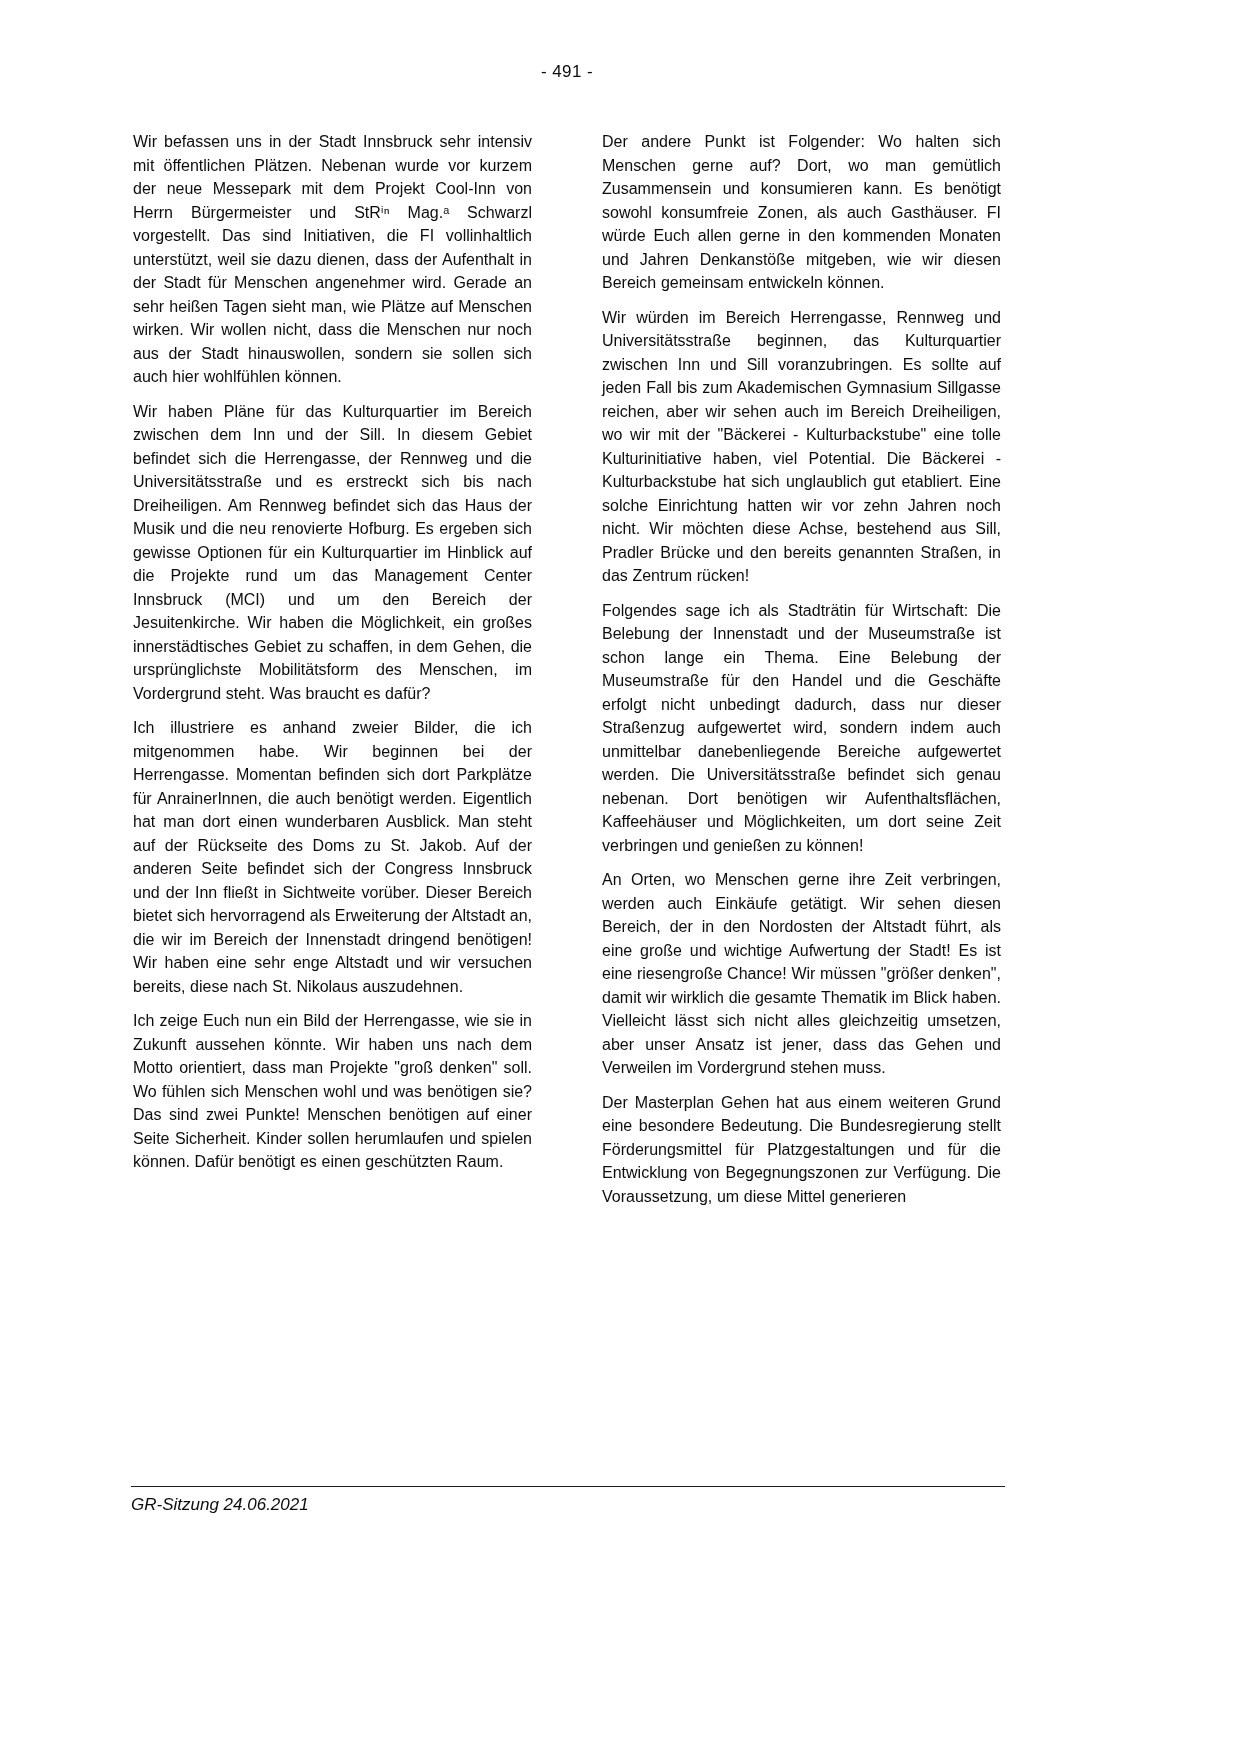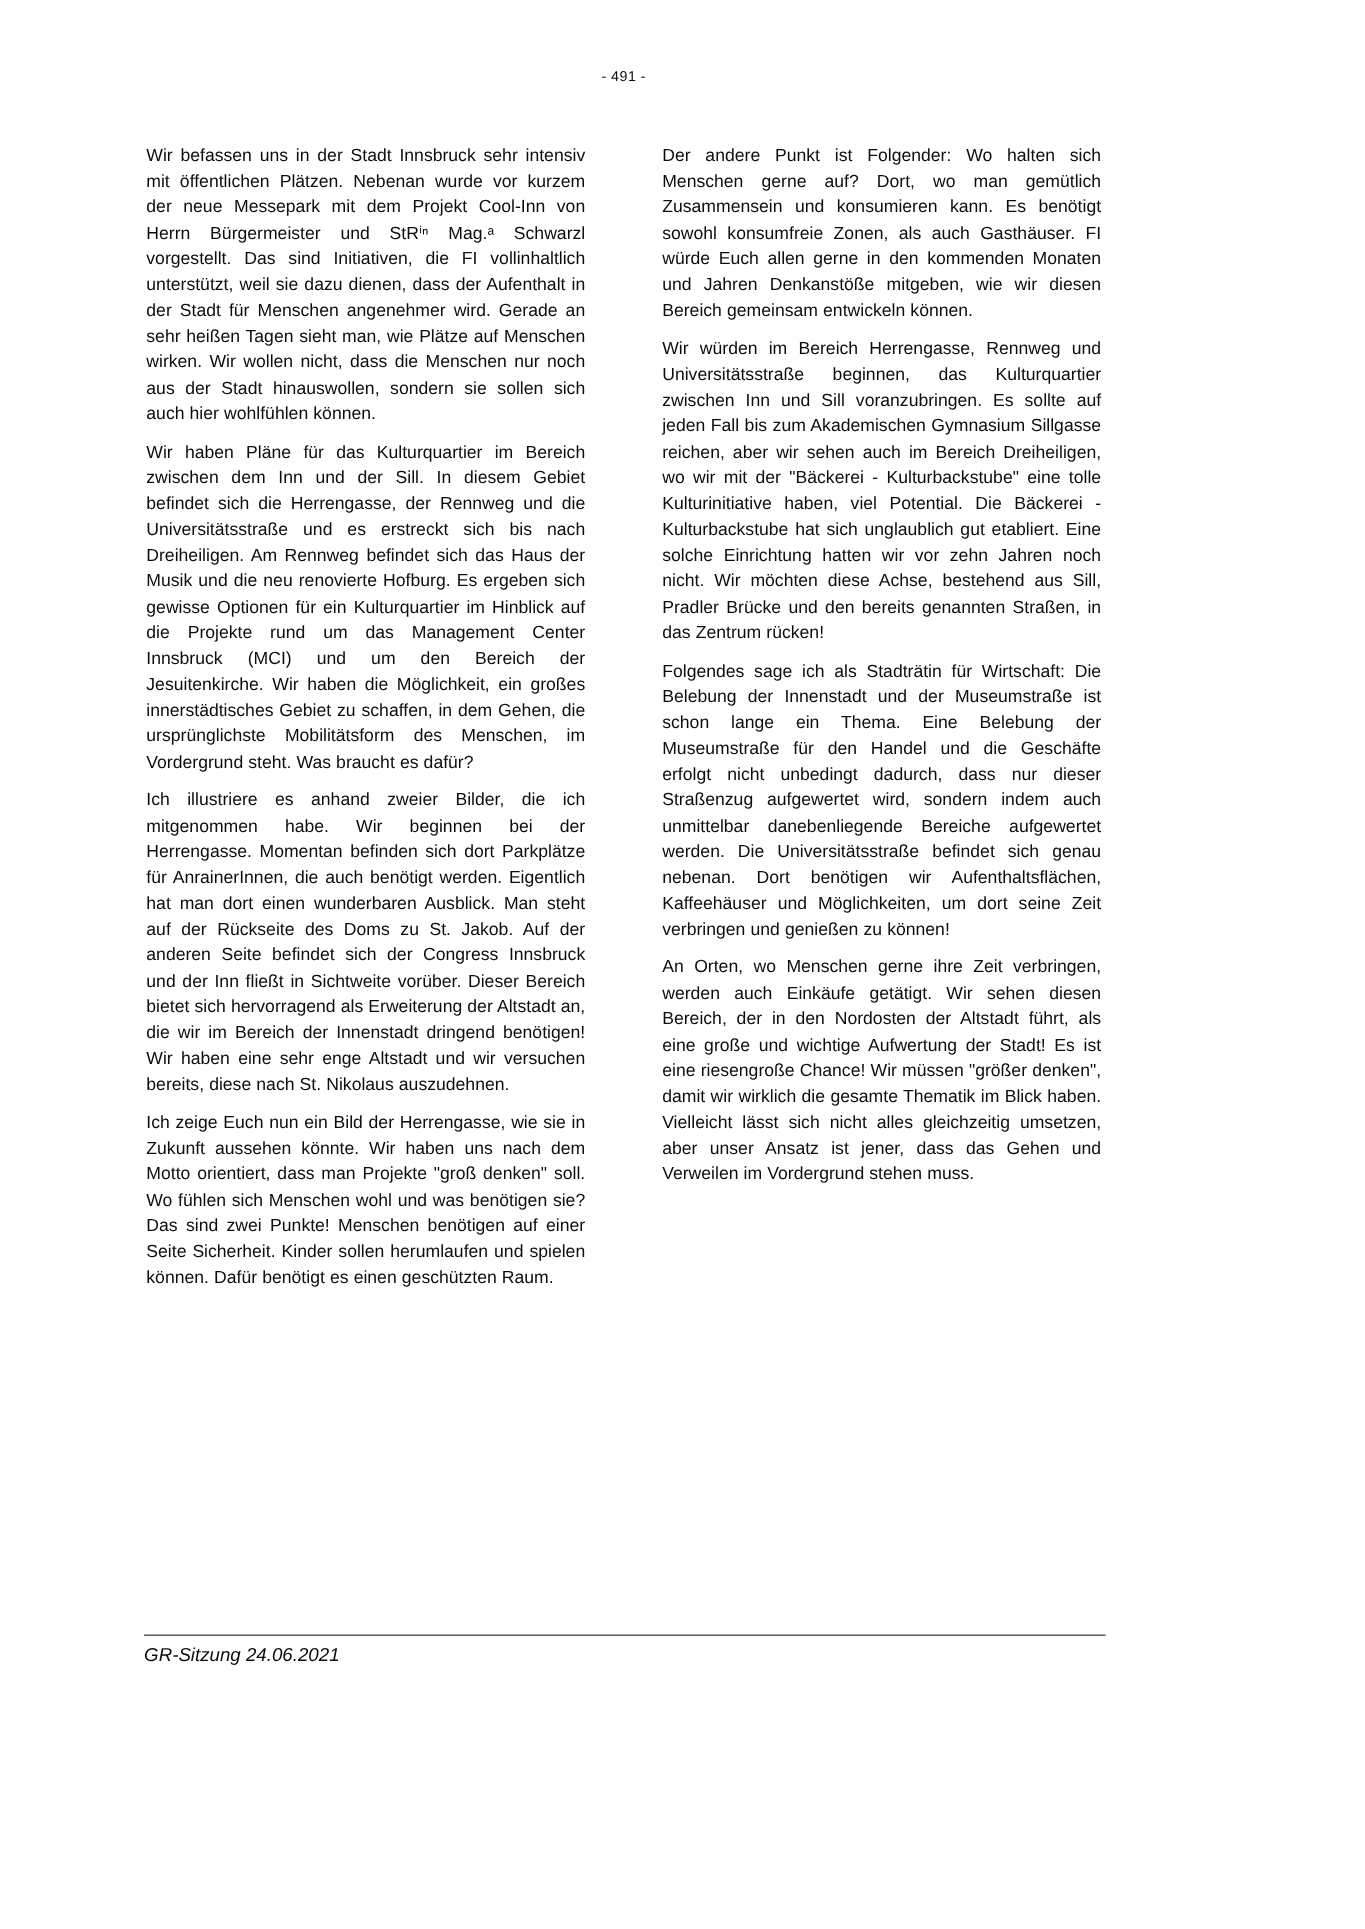--- a/index.html
+++ b/index.html
@@ -15,21 +15,21 @@
       overflow: hidden;
       font-family: "Liberation Sans", "DejaVu Sans", sans-serif;
       color: #0c0c0c;
     }
     .page-number {
       position: absolute;
       top: 62px;
       left: 133px;
       width: 868px;
       text-align: center;
-      font-size: 13px;
+      font-size: 17px;
       letter-spacing: 0.4px;
     }
     .columns {
       position: absolute;
       top: 130px;
       left: 133px;
       width: 868px;
       display: flex;
       gap: 70px;
     }
@@ -69,18 +69,19 @@
     <p>Wir befassen uns in der Stadt Innsbruck sehr intensiv mit öffentlichen Plätzen. Nebenan wurde vor kurzem der neue Messepark mit dem Projekt Cool-Inn von Herrn Bürgermeister und StRⁱⁿ Mag.ᵃ Schwarzl vorgestellt. Das sind Initiativen, die FI vollinhaltlich unterstützt, weil sie dazu dienen, dass der Aufenthalt in der Stadt für Menschen angenehmer wird. Gerade an sehr heißen Tagen sieht man, wie Plätze auf Menschen wirken. Wir wollen nicht, dass die Menschen nur noch aus der Stadt hinauswollen, sondern sie sollen sich auch hier wohlfühlen können.</p>
     <p>Wir haben Pläne für das Kulturquartier im Bereich zwischen dem Inn und der Sill. In diesem Gebiet befindet sich die Herrengasse, der Rennweg und die Universitätsstraße und es erstreckt sich bis nach Dreiheiligen. Am Rennweg befindet sich das Haus der Musik und die neu renovierte Hofburg. Es ergeben sich gewisse Optionen für ein Kulturquartier im Hinblick auf die Projekte rund um das Management Center Innsbruck (MCI) und um den Bereich der Jesuitenkirche. Wir haben die Möglichkeit, ein großes innerstädtisches Gebiet zu schaffen, in dem Gehen, die ursprünglichste Mobilitätsform des Menschen, im Vordergrund steht. Was braucht es dafür?</p>
     <p>Ich illustriere es anhand zweier Bilder, die ich mitgenommen habe. Wir beginnen bei der Herrengasse. Momentan befinden sich dort Parkplätze für AnrainerInnen, die auch benötigt werden. Eigentlich hat man dort einen wunderbaren Ausblick. Man steht auf der Rückseite des Doms zu St. Jakob. Auf der anderen Seite befindet sich der Congress Innsbruck und der Inn fließt in Sichtweite vorüber. Dieser Bereich bietet sich hervorragend als Erweiterung der Altstadt an, die wir im Bereich der Innenstadt dringend benötigen! Wir haben eine sehr enge Altstadt und wir versuchen bereits, diese nach St. Nikolaus auszudehnen.</p>
     <p>Ich zeige Euch nun ein Bild der Herrengasse, wie sie in Zukunft aussehen könnte. Wir haben uns nach dem Motto orientiert, dass man Projekte "groß denken" soll. Wo fühlen sich Menschen wohl und was benötigen sie? Das sind zwei Punkte! Menschen benötigen auf einer Seite Sicherheit. Kinder sollen herumlaufen und spielen können. Dafür benötigt es einen geschützten Raum.</p>
   </div>
   <div class="column">
     <p>Der andere Punkt ist Folgender: Wo halten sich Menschen gerne auf? Dort, wo man gemütlich Zusammensein und konsumieren kann. Es benötigt sowohl konsumfreie Zonen, als auch Gasthäuser. FI würde Euch allen gerne in den kommenden Monaten und Jahren Denkanstöße mitgeben, wie wir diesen Bereich gemeinsam entwickeln können.</p>
     <p>Wir würden im Bereich Herrengasse, Rennweg und Universitätsstraße beginnen, das Kulturquartier zwischen Inn und Sill voranzubringen. Es sollte auf jeden Fall bis zum Akademischen Gymnasium Sillgasse reichen, aber wir sehen auch im Bereich Dreiheiligen, wo wir mit der "Bäckerei - Kulturbackstube" eine tolle Kulturinitiative haben, viel Potential. Die Bäckerei - Kulturbackstube hat sich unglaublich gut etabliert. Eine solche Einrichtung hatten wir vor zehn Jahren noch nicht. Wir möchten diese Achse, bestehend aus Sill, Pradler Brücke und den bereits genannten Straßen, in das Zentrum rücken!</p>
     <p>Folgendes sage ich als Stadträtin für Wirtschaft: Die Belebung der Innenstadt und der Museumstraße ist schon lange ein Thema. Eine Belebung der Museumstraße für den Handel und die Geschäfte erfolgt nicht unbedingt dadurch, dass nur dieser Straßenzug aufgewertet wird, sondern indem auch unmittelbar danebenliegende Bereiche aufgewertet werden. Die Universitätsstraße befindet sich genau nebenan. Dort benötigen wir Aufenthaltsflächen, Kaffeehäuser und Möglichkeiten, um dort seine Zeit verbringen und genießen zu können!</p>
     <p>An Orten, wo Menschen gerne ihre Zeit verbringen, werden auch Einkäufe getätigt. Wir sehen diesen Bereich, der in den Nordosten der Altstadt führt, als eine große und wichtige Aufwertung der Stadt! Es ist eine riesengroße Chance! Wir müssen "größer denken", damit wir wirklich die gesamte Thematik im Blick haben. Vielleicht lässt sich nicht alles gleichzeitig umsetzen, aber unser Ansatz ist jener, dass das Gehen und Verweilen im Vordergrund stehen muss.</p>
+    <p>Der Masterplan Gehen hat aus einem weiteren Grund eine besondere Bedeutung. Die Bundesregierung stellt Förderungsmittel für Platzgestaltungen und für die Entwicklung von Begegnungszonen zur Verfügung. Die Voraussetzung, um diese Mittel generieren</p>
   </div>
 </div>
 
 <div class="footer">
   <span>GR-Sitzung 24.06.2021</span>
 </div>
 
 </body></html>

